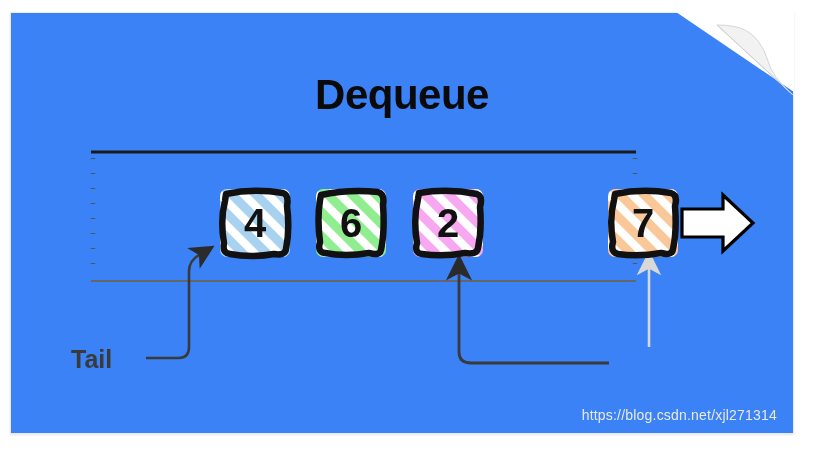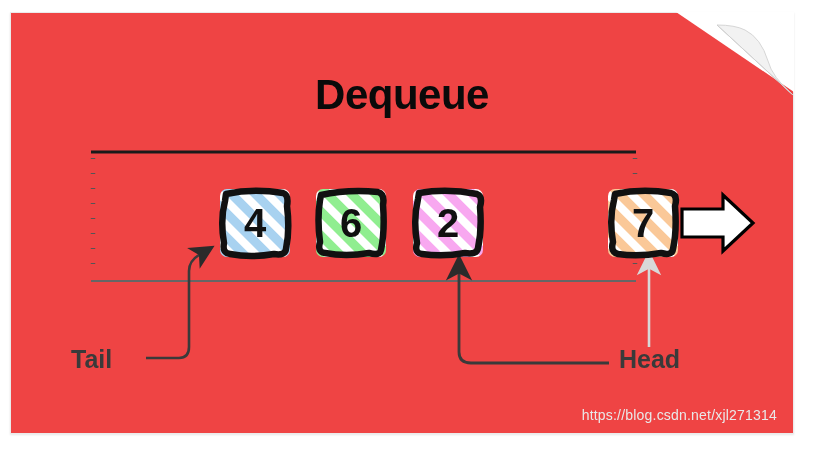--- a/index.html
+++ b/index.html
@@ -15,21 +15,21 @@
     overflow: hidden;
     background: #ffffff;
   }
   
   #card {
     position: absolute;
     left: 10px;
     top: 12px;
     width: 782px;
     height: 420px;
-    background: #ef4444;
+    background: #3b82f6;
     border: 1px solid #ebebeb;
     box-shadow: 0 1px 2px rgba(0,0,0,0.10);
   }
   
   #curl-cut {
     position: absolute;
     right: -1px;
     top: -1px;
     width: 118px;
     height: 80px;
@@ -209,17 +209,16 @@
       <svg class="fill" viewBox="0 0 72 70">
         <rect x="1" y="1" width="70" height="68" rx="7" fill="url(#hatch-orange)"></rect>
       </svg>
       <svg class="ink" viewBox="0 0 76 74">
         <path d="M 10 8 Q 37 2 66 7 Q 73 9 70 20 Q 72 45 68 63 Q 67 70 56 67 Q 33 71 13 68 Q 5 66 8 56 Q 4 33 9 14 Z" fill="none" stroke="#111111" stroke-width="6.5" stroke-linejoin="round" stroke-linecap="round"></path>
       </svg>
       <div class="num">7</div>
     </div>
 
     <div class="endlabel" style="left:60px; top:332px;">Tail</div>
-    <div class="endlabel" style="left:608px; top:332px;">Head</div>
 
     <div id="watermark">https://blog.csdn.net/xjl271314</div>
   </div>
 </div>
 
 </body></html>

